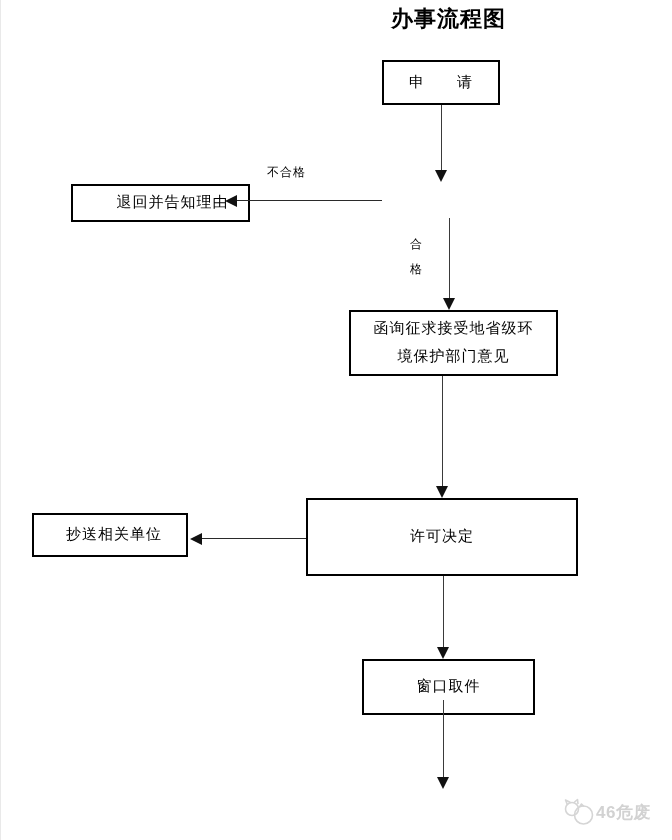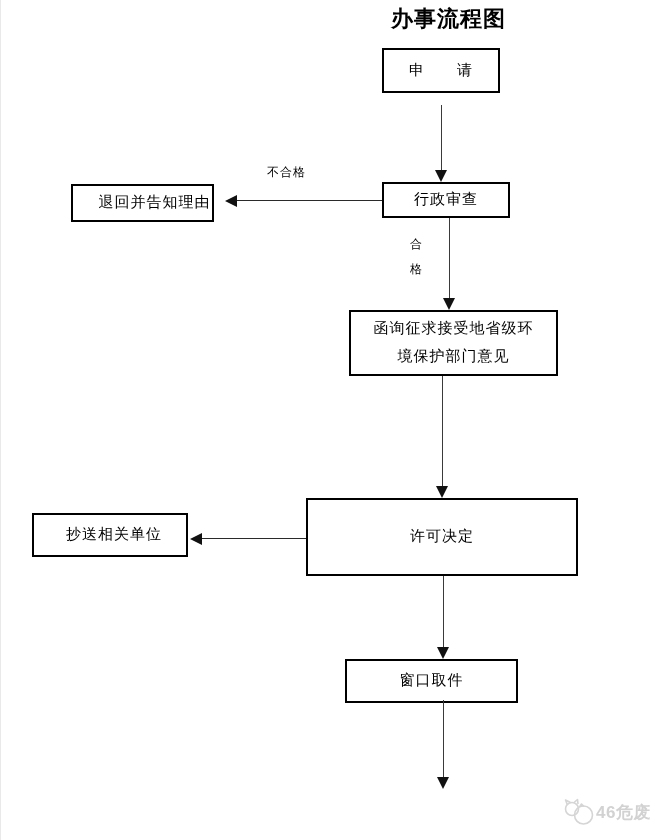--- a/index.html
+++ b/index.html
@@ -37,28 +37,28 @@
     border: 2px solid #000000;
     background: #ffffff;
     display: flex;
     align-items: center;
     justify-content: center;
     font-size: 15px;
     letter-spacing: 1px;
     text-align: center;
     line-height: 1.7;
   }
-  .node-apply   { left: 382px; top: 48px;  width: 118px; height: 45px; }
+  .node-apply   { left: 382px; top: 60px;  width: 118px; height: 45px; }
   .node-review  { left: 382px; top: 182px; width: 128px; height: 36px; }
-  .node-return  { left: 71px;  top: 184px; width: 143px; height: 38px; padding-left: 24px; }
+  .node-return  { left: 71px;  top: 184px; width: 179px; height: 38px; padding-left: 24px; }
   .node-consult { left: 349px; top: 310px; width: 209px; height: 66px; flex-direction: column; line-height: 1.85; }
   .node-consult span { display: block; }
   .node-decision{ left: 306px; top: 498px; width: 272px; height: 78px; }
   .node-copy    { left: 32px;  top: 513px; width: 156px; height: 44px; padding-left: 8px; }
-  .node-pickup  { left: 345px; top: 659px; width: 173px; height: 44px; }
+  .node-pickup  { left: 362px; top: 659px; width: 173px; height: 56px; }
   .node-publish { left: 363px; top: 789px; width: 159px; height: 43px; }
 
   .shaft-v {
     position: absolute;
     width: 1.5px;
     background: #3a3a3a;
   }
   .shaft-h {
     position: absolute;
     height: 1.5px;
@@ -107,21 +107,20 @@
 </head>
 <body>
 
 <div class="page">
 
   <div class="page-left-edge"></div>
 
   <div class="title">办事流程图</div>
 
   <div class="node node-apply">申　　请</div>
-  <div class="node node-review">行政审查</div>
   <div class="node node-return">退回并告知理由</div>
   <div class="node node-consult">
     <span>函询征求接受地省级环</span>
     <span>境保护部门意见</span>
   </div>
   <div class="node node-decision">许可决定</div>
   <div class="node node-copy">抄送相关单位</div>
   <div class="node node-pickup">窗口取件</div>
 
   <div class="shaft-v" style="left:440.5px; top:105px; height:66px;"></div>

